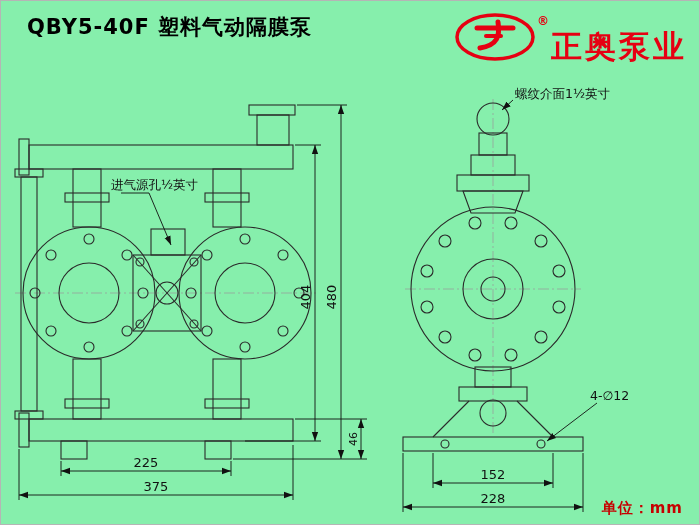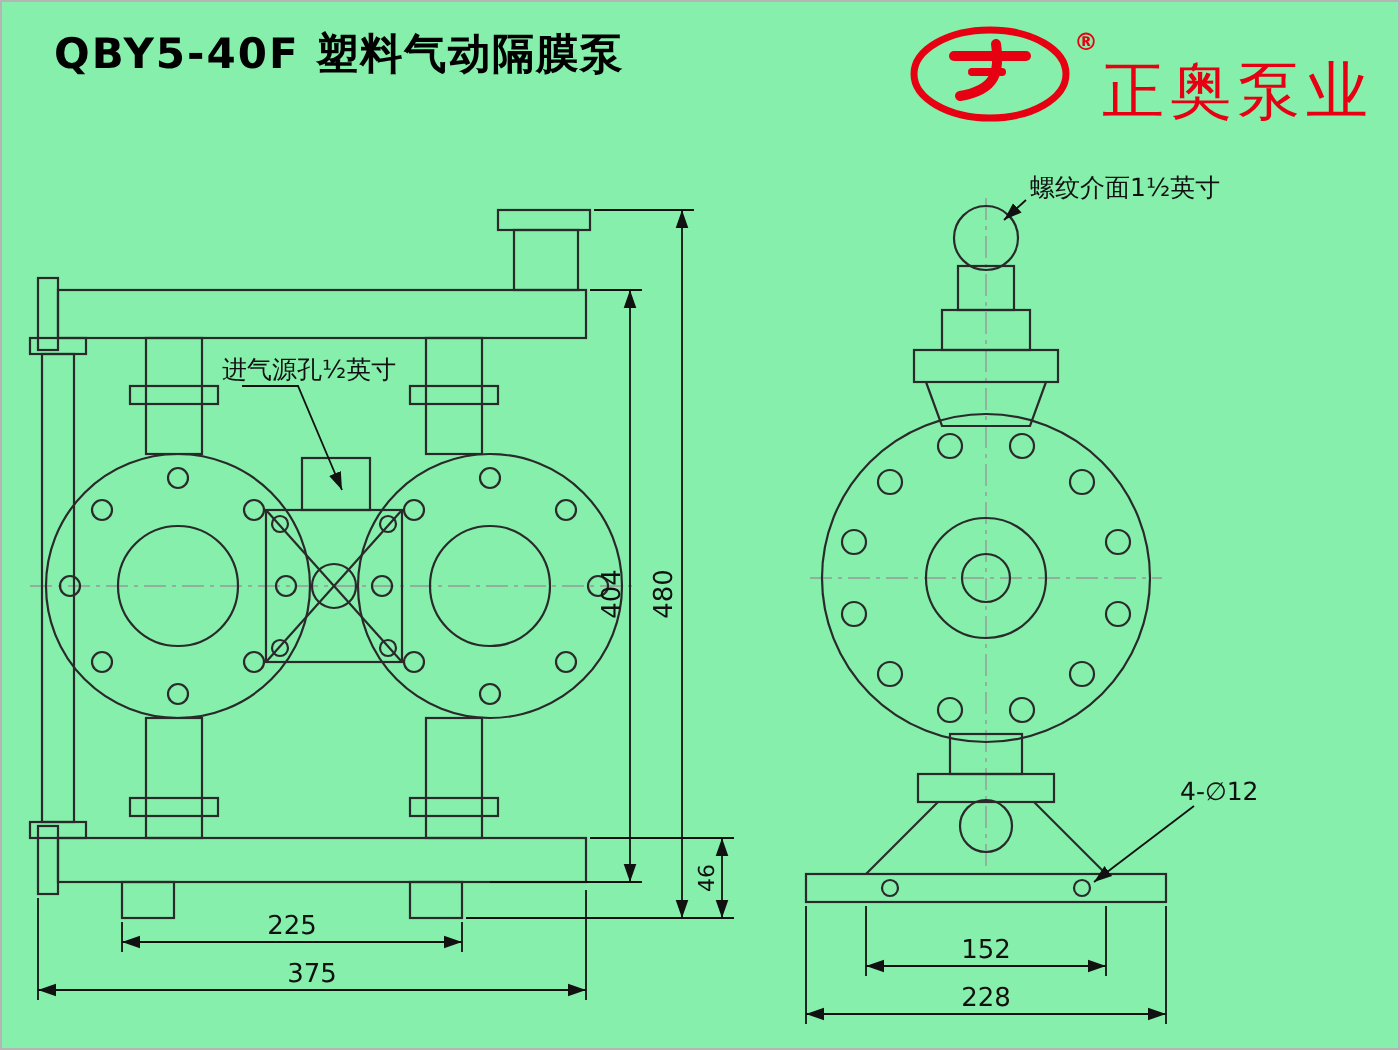--- a/index.html
+++ b/index.html
@@ -7,21 +7,21 @@
     position:relative; width:700px; height:525px; box-sizing:border-box;
     background:#86efac; border:1px solid #b5b5b5; overflow:hidden;
     font-family:"DejaVu Sans","Liberation Sans",sans-serif;
   }
   .title {
     position:absolute; left:26px; top:12px;
     font-size:21px; font-weight:700; color:#000; letter-spacing:1px;
   }
   .logo { position:absolute; right:12px; top:6px; display:flex; align-items:center; }
   .logo .reg { color:#e60012; font-size:12px; font-weight:700; transform:translateY(-14px); margin:0 2px 0 -4px; }
-  .logo .brand { color:#e60012; font-size:31px; font-weight:400; letter-spacing:3px; line-height:1;margin-top:24px; }
+  .logo .brand { color:#e60012; font-size:31px; font-weight:700; letter-spacing:3px; line-height:1;margin-top:24px; }
   .unit {
     position:absolute; right:16px; bottom:6px;
     color:#c60000; font-size:15px; font-weight:600; letter-spacing:1px;
   }
   svg.drawing { position:absolute; left:0; top:0; }
   text { font-family:"DejaVu Sans","Liberation Sans",sans-serif; }
 </style>
 </head>
 <body>
 
@@ -193,14 +193,15 @@
       <text x="492" y="502" text-anchor="middle">228</text>
     </g>
 
     <g font-size="12.5" fill="#111">
       <text x="514" y="97">螺纹介面1½英寸</text>
       <text x="110" y="188">进气源孔½英寸</text>
       <text x="589" y="399">4-∅12</text>
     </g>
   </svg>
 
+  <div class="unit">单位：mm</div>
 
 </div>
 
 </body></html>

